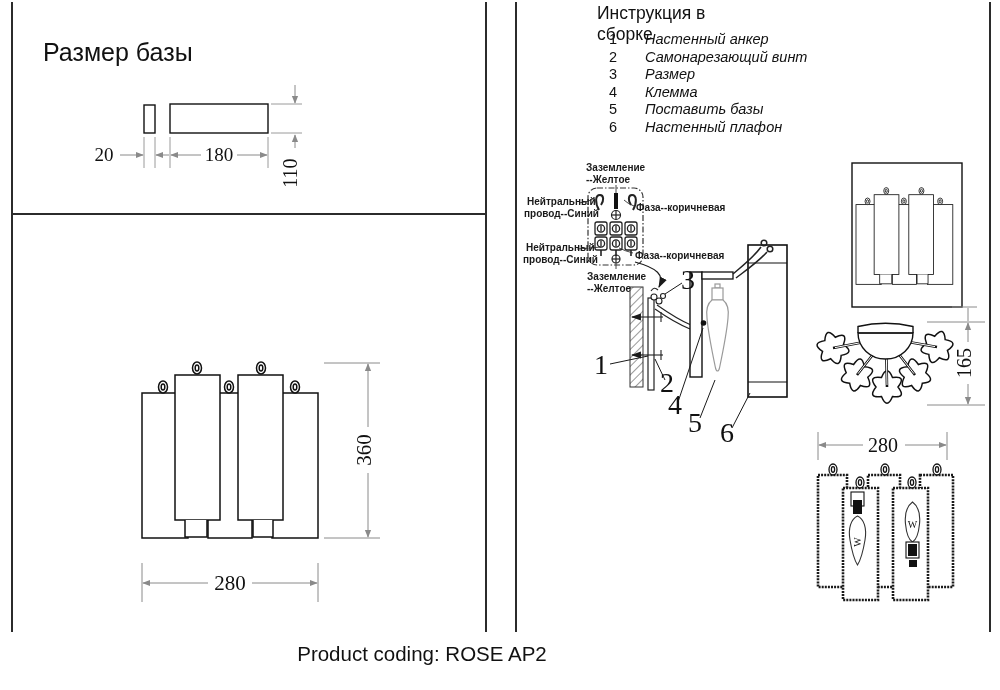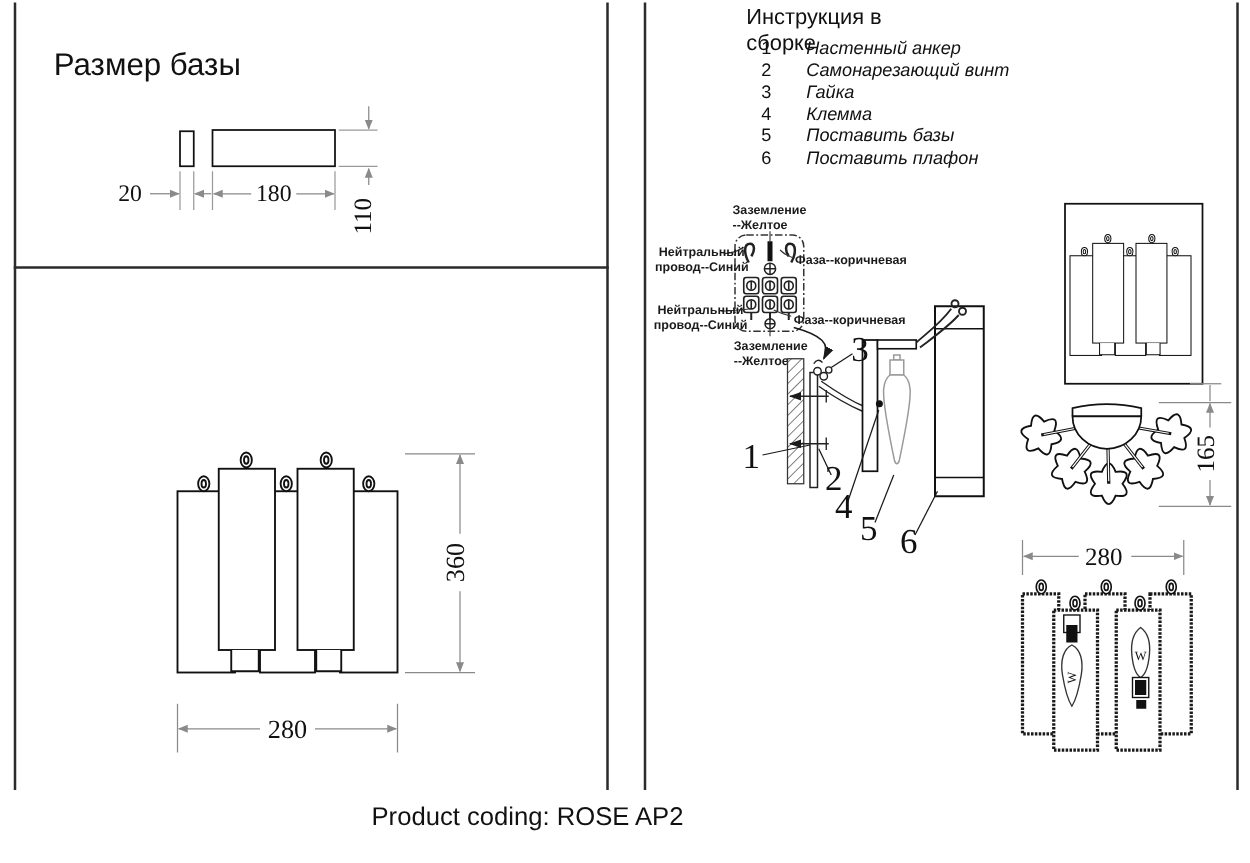--- a/index.html
+++ b/index.html
@@ -118,33 +118,33 @@
     <div class="row">
         <span class="num">1</span>
         <span class="lbl">Настенный анкер</span>
       </div>
     <div class="row">
         <span class="num">2</span>
         <span class="lbl">Самонарезающий винт</span>
       </div>
     <div class="row">
         <span class="num">3</span>
-        <span class="lbl">Гайка</span>
+        <span class="lbl">Размер</span>
       </div>
     <div class="row">
         <span class="num">4</span>
         <span class="lbl">Клемма</span>
       </div>
     <div class="row">
         <span class="num">5</span>
         <span class="lbl">Поставить базы</span>
       </div>
     <div class="row">
         <span class="num">6</span>
-        <span class="lbl">Поставить плафон</span>
+        <span class="lbl">Настенный плафон</span>
       </div>
   </div>
 
   <svg class="abs" style="left:515px;top:150px" width="480" height="475" viewBox="0 0 480 475">
     <defs>
       <marker id="arG3" viewBox="0 0 10 10" refX="9" refY="5" markerWidth="8" markerHeight="8" orient="auto-start-reverse">
         <path d="M0,1 L10,5 L0,9 z" fill="#8a8a8a"></path>
       </marker>
       <marker id="arB3" viewBox="0 0 10 10" refX="9" refY="5" markerWidth="9" markerHeight="9" orient="auto-start-reverse">
         <path d="M0,1.5 L10,5 L0,8.5 z" fill="#1a1a1a"></path>

